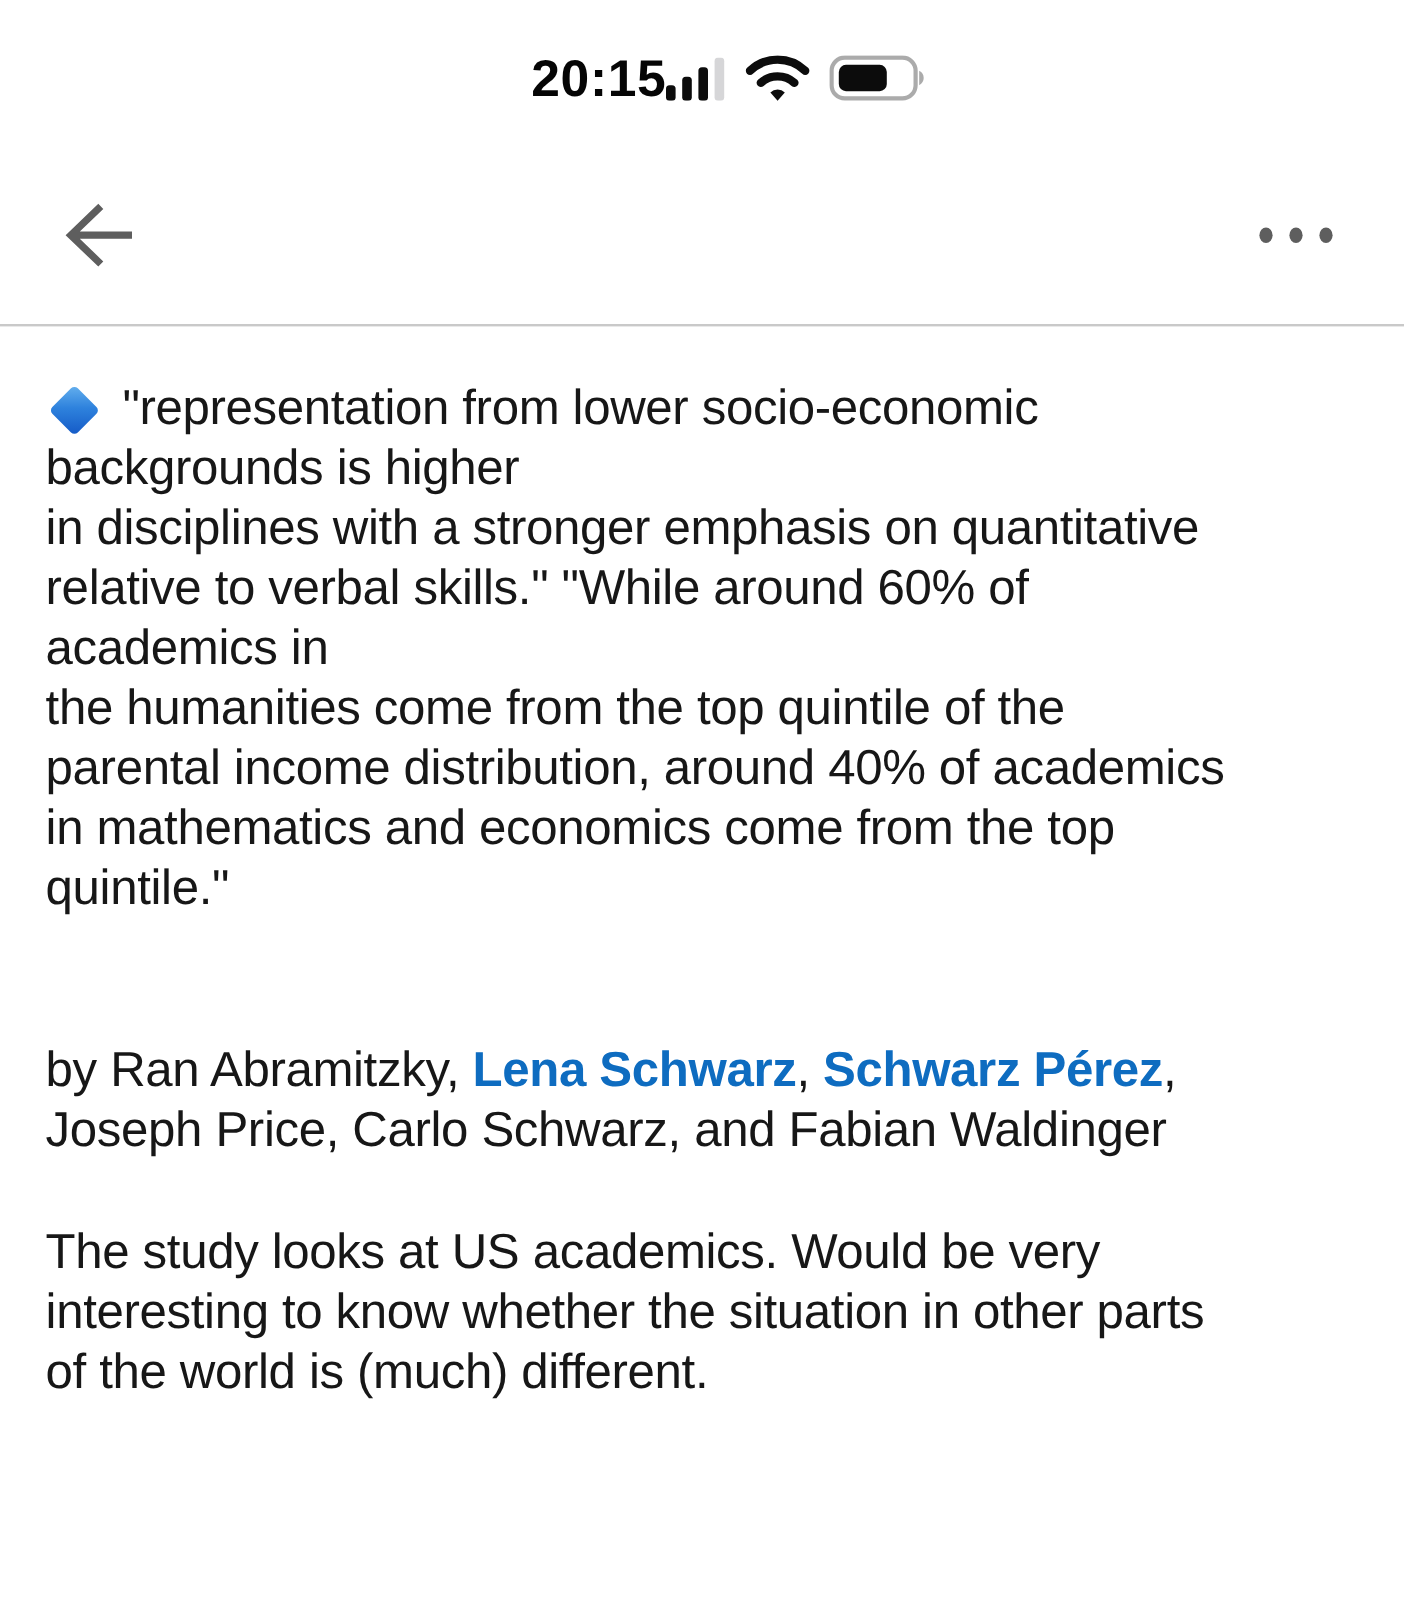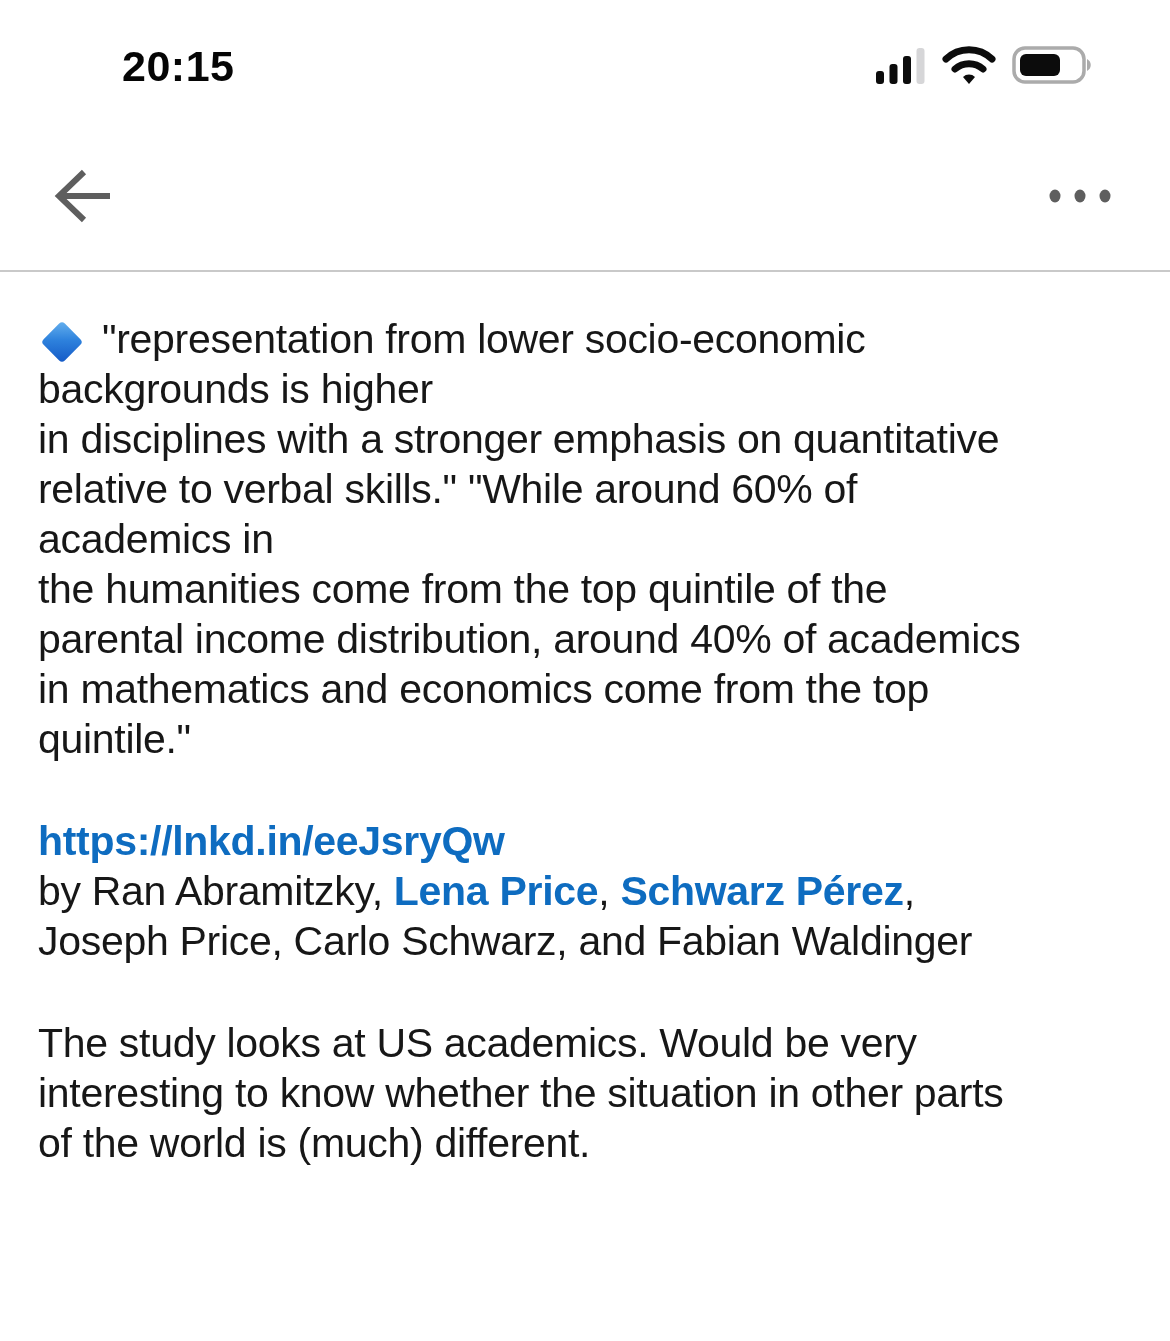--- a/index.html
+++ b/index.html
@@ -11,21 +11,21 @@
     overflow: hidden;
     font-family: "Liberation Sans", "DejaVu Sans", sans-serif;
     color: #171717;
   }
 
   
   .status-bar {
     height: 122px;
     display: flex;
     align-items: center;
-    justify-content: space-between;
+    justify-content: center;
     padding: 10px 76px 0 122px;
     box-sizing: border-box;
   }
   .status-time {
     font-size: 43px;
     font-weight: 700;
     letter-spacing: 0.5px;
     color: #050505;
   }
   .status-icons {
@@ -120,15 +120,15 @@
     <svg width="64" height="22" viewBox="0 0 64 22">
       <ellipse cx="7" cy="11" rx="5.5" ry="6.5" fill="#5e5e5e"></ellipse>
       <ellipse cx="32" cy="11" rx="5.5" ry="6.5" fill="#5e5e5e"></ellipse>
       <ellipse cx="57" cy="11" rx="5.5" ry="6.5" fill="#5e5e5e"></ellipse>
     </svg>
   </button>
 </div>
 
 <div class="post-content">
     <div class="paragraph"><span class="diamond"></span><span>"representation from lower socio-economic<br>backgrounds is higher<br>in disciplines with a stronger emphasis on quantitative<br>relative to verbal skills." "While around 60% of<br>academics in<br>the humanities come from the top quintile of the<br>parental income distribution, around 40% of academics<br>in mathematics and economics come from the top<br>quintile."</span></div>
-    <div class="paragraph"><span class="link">https://lnkd.in/eeJsryQw</span><span><br>by Ran Abramitzky, </span><span class="link">Lena Price</span><span>, </span><span class="link">Schwarz Pérez</span><span>,<br>Joseph Price, Carlo Schwarz, and Fabian Waldinger</span></div>
+    <div class="paragraph"><span><br>by Ran Abramitzky, </span><span class="link">Lena Schwarz</span><span>, </span><span class="link">Schwarz Pérez</span><span>,<br>Joseph Price, Carlo Schwarz, and Fabian Waldinger</span></div>
     <div class="paragraph"><span>The study looks at US academics. Would be very<br>interesting to know whether the situation in other parts<br>of the world is (much) different.</span></div>
   </div>
 
 </body></html>

